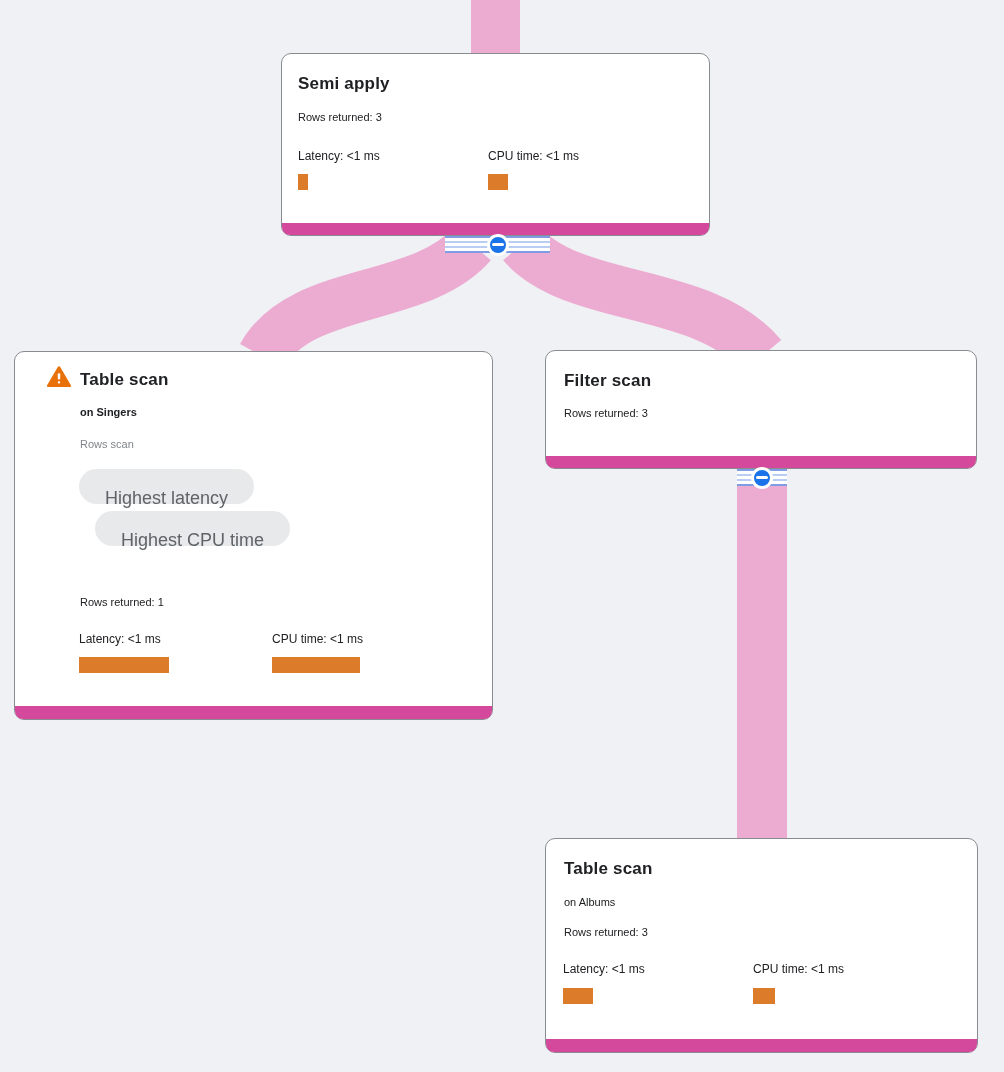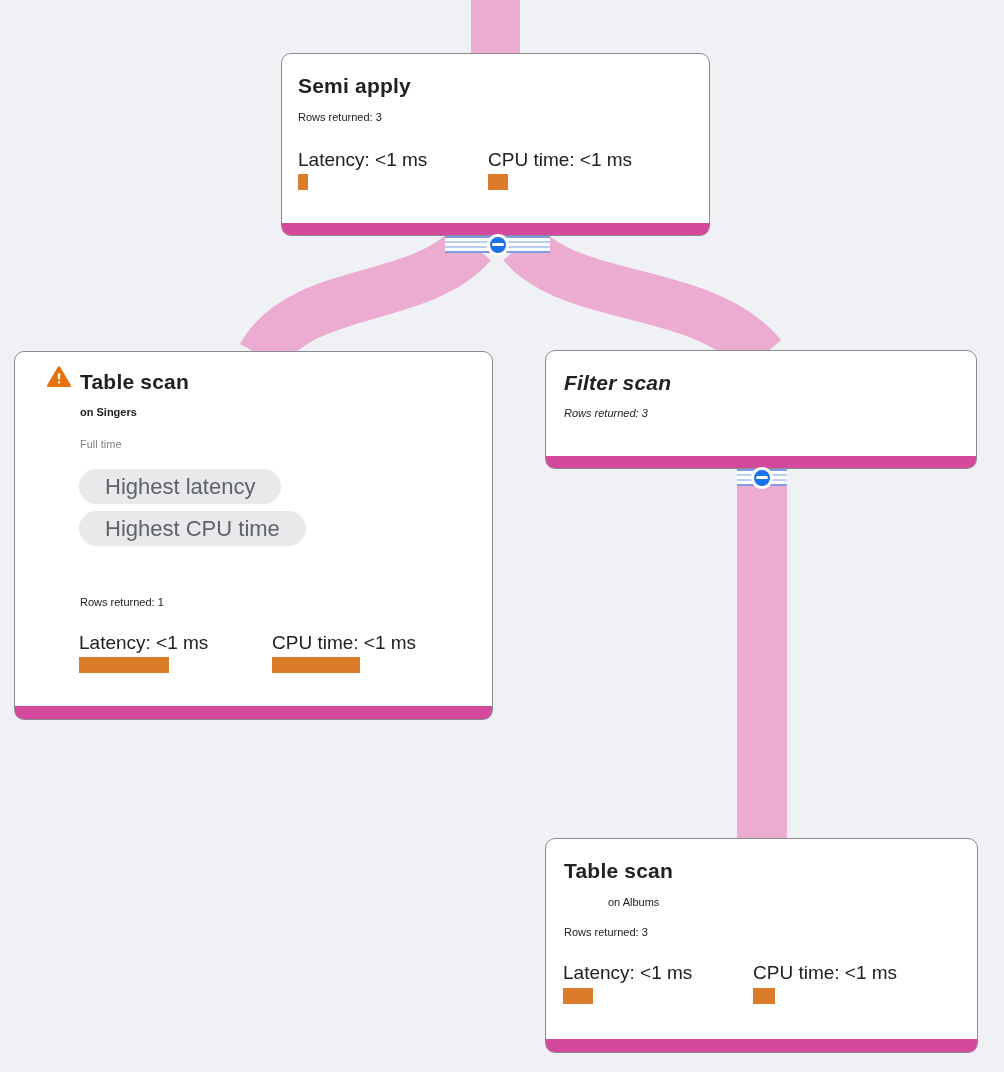--- a/index.html
+++ b/index.html
@@ -13,27 +13,27 @@
   html,body{width:1004px;height:1072px;overflow:hidden;}
   body{background:var(--background);font-family:"Liberation Sans",sans-serif;color:var(--text);position:relative;}
   .canvas{position:absolute;inset:0;}
   .edges{position:absolute;left:0;top:0;z-index:0;}
   .edge{stroke:var(--edge);fill:none;stroke-linecap:butt;}
 
   .card{position:absolute;background:var(--card-bg);border:1.5px solid var(--card-border);
         border-radius:10px;z-index:1;}
   .accent{position:absolute;left:0;right:0;bottom:0;background:var(--accent-bar);
           border-radius:0 0 8px 8px;}
-  .card-title{position:absolute;font-size:21px;font-weight:600;letter-spacing:.2px;color:var(--text);white-space:nowrap;}
+  .card-title{position:absolute;font-size:17px;font-weight:600;letter-spacing:.2px;color:var(--text);white-space:nowrap;}
   .card-line{position:absolute;font-size:11px;color:var(--text);white-space:nowrap;}
   .muted{color:var(--muted-text);}
   .badge{position:absolute;height:35px;line-height:35px;border-radius:18px;
-         background:var(--badge-bg);color:var(--badge-text);font-size:22px;
-         padding:0 26px;display:inline-block;white-space:nowrap;}
-  .metric-label{position:absolute;font-size:19px;color:var(--text);white-space:nowrap;}
+         background:var(--badge-bg);color:var(--badge-text);font-size:18px;
+         padding:12px 26px;display:inline-block;white-space:nowrap;}
+  .metric-label{position:absolute;font-size:12px;color:var(--text);white-space:nowrap;}
   .metric-bar{position:absolute;height:16px;background:var(--metric-bar);}
 
   .warning{position:absolute;width:24px;height:21px;}
 
   .collapse{position:absolute;z-index:2;}
   .stripes{position:absolute;left:0;right:0;top:0;height:17px;
     background:linear-gradient(180deg,#7f9de4 0 2px,#ffffff 2px 5px,#b9cdf4 5px 7px,
                #ffffff 7px 10px,#b9cdf4 10px 12px,#ffffff 12px 15px,#7f9de4 15px 17px);}
   .circle{position:absolute;left:50%;top:50%;transform:translate(-50%,-50%);
     width:22px;height:22px;border-radius:50%;background:var(--collapse-blue);
@@ -70,47 +70,47 @@
   </div>
 
   <div class="card" style="left:14px;top:351px;width:479px;height:369px;">
     <svg class="warning" style="left:32px;top:14px;" viewBox="0 0 24 21">
       <path d="M12 1.5 L22.8 19.8 L1.2 19.8 Z" fill="var(--warning)" stroke="var(--warning)" stroke-width="2.5" stroke-linejoin="round"></path>
       <rect x="10.8" y="7.2" width="2.4" height="6.2" rx="1" fill="#ffffff"></rect>
       <rect x="10.8" y="15.2" width="2.4" height="2.4" rx="1" fill="#ffffff"></rect>
     </svg>
     <div class="card-title" style="left:65px;top:18px;">Table scan</div>
     <div class="card-line" style="left:65px;top:54px;font-weight:bold;">on Singers</div>
-    <div class="card-line muted" style="left:65px;top:86px;">Full time</div>
+    <div class="card-line muted" style="left:65px;top:86px;">Rows scan</div>
     <div class="badge" style="left:64px;top:117px;">Highest latency</div>
-    <div class="badge" style="left:64px;top:159px;">Highest CPU time</div>
+    <div class="badge" style="left:80px;top:159px;">Highest CPU time</div>
     <div class="card-line" style="left:65px;top:244px;">Rows returned: 1</div>
     <div class="metric-label" style="left:64px;top:280px;">Latency: &lt;1 ms</div>
     <div class="metric-label" style="left:257px;top:280px;">CPU time: &lt;1 ms</div>
     <div class="metric-bar" style="left: 64px; top: 305px; width: 90px;"></div>
     <div class="metric-bar" style="left: 257px; top: 305px; width: 88px;"></div>
     <div class="accent" style="height:13px;"></div>
   </div>
 
-  <div class="card" style="left:545px;top:350px;width:432px;height:119px;font-style:italic;">
+  <div class="card" style="left:545px;top:350px;width:432px;height:119px;">
     <div class="card-title" style="left:18px;top:20px;">Filter scan</div>
     <div class="card-line" style="left:18px;top:56px;">Rows returned: 3</div>
     <div class="accent" style="height:12px;"></div>
   </div>
 
   <div class="collapse" style="left:737px;top:469px;width:50px;height:17px;">
     <div class="stripes"></div>
     <div class="circle">
       <div class="minus"></div>
     </div>
   </div>
 
   <div class="card" style="left:545px;top:838px;width:433px;height:215px;">
     <div class="card-title" style="left:18px;top:20px;">Table scan</div>
-    <div class="card-line" style="left:18px;top:57px;margin-left:44px;">on Albums</div>
+    <div class="card-line" style="left:18px;top:57px;">on Albums</div>
     <div class="card-line" style="left:18px;top:87px;">Rows returned: 3</div>
     <div class="metric-label" style="left:17px;top:123px;">Latency: &lt;1 ms</div>
     <div class="metric-label" style="left:207px;top:123px;">CPU time: &lt;1 ms</div>
     <div class="metric-bar" style="left: 17px; top: 149px; width: 30px;"></div>
     <div class="metric-bar" style="left: 207px; top: 149px; width: 22px;"></div>
     <div class="accent" style="height:13px;"></div>
   </div>
 
 </div>
 

